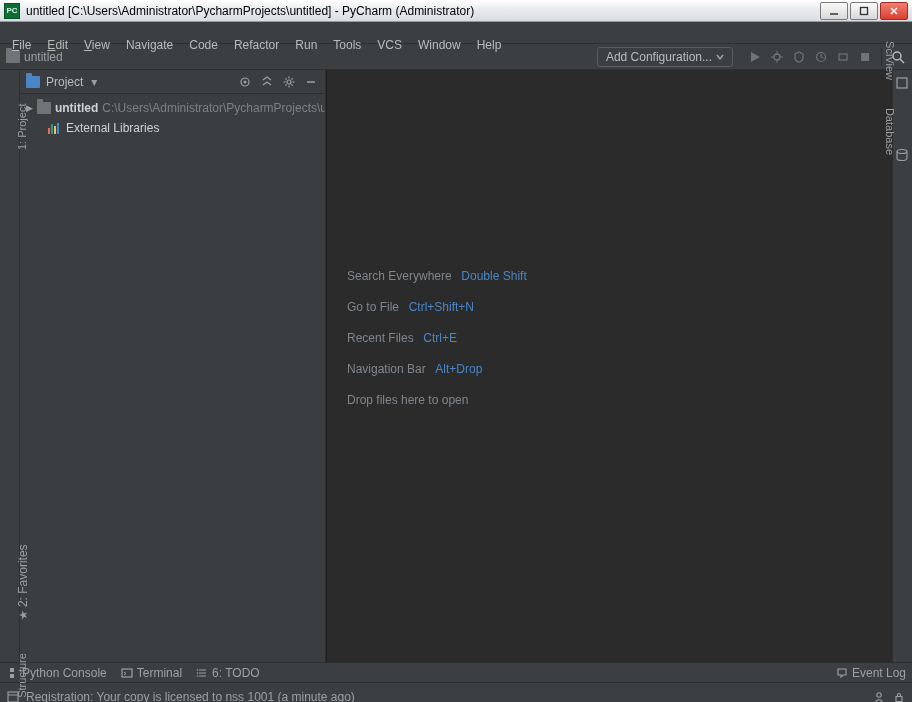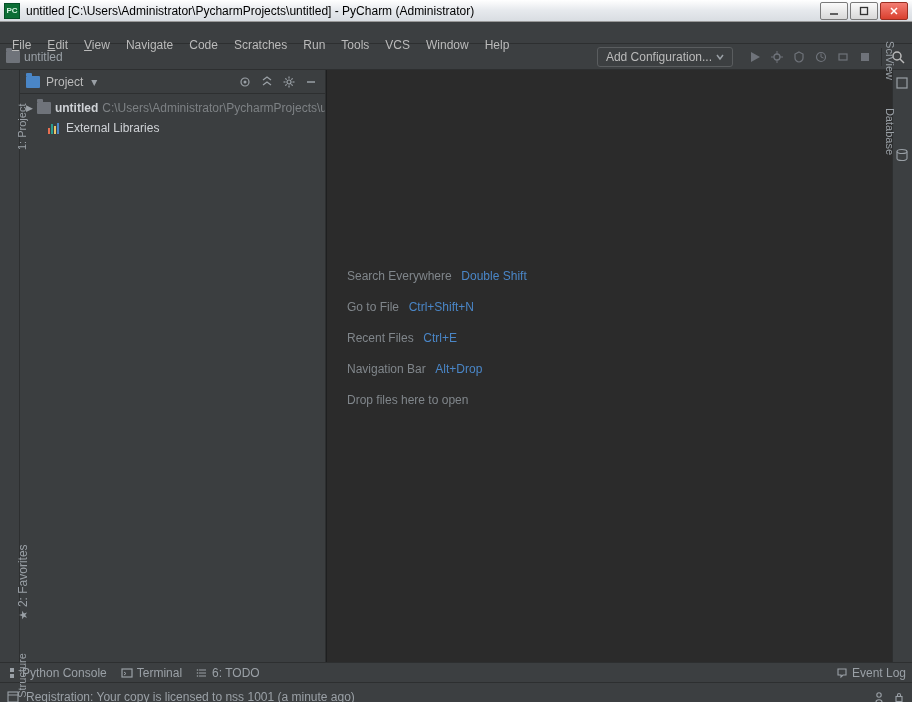--- a/index.html
+++ b/index.html
@@ -126,21 +126,21 @@
   <div class="menuitem">
       <span><span class="ul">V</span>iew</span>
     </div>
   <div class="menuitem">
       <span>Navigate</span>
     </div>
   <div class="menuitem">
       <span>Code</span>
     </div>
   <div class="menuitem">
-      <span>Scratches</span>
+      <span>Refactor</span>
     </div>
   <div class="menuitem">
       <span>Run</span>
     </div>
   <div class="menuitem">
       <span>Tools</span>
     </div>
   <div class="menuitem">
       <span>VCS</span>
     </div>

